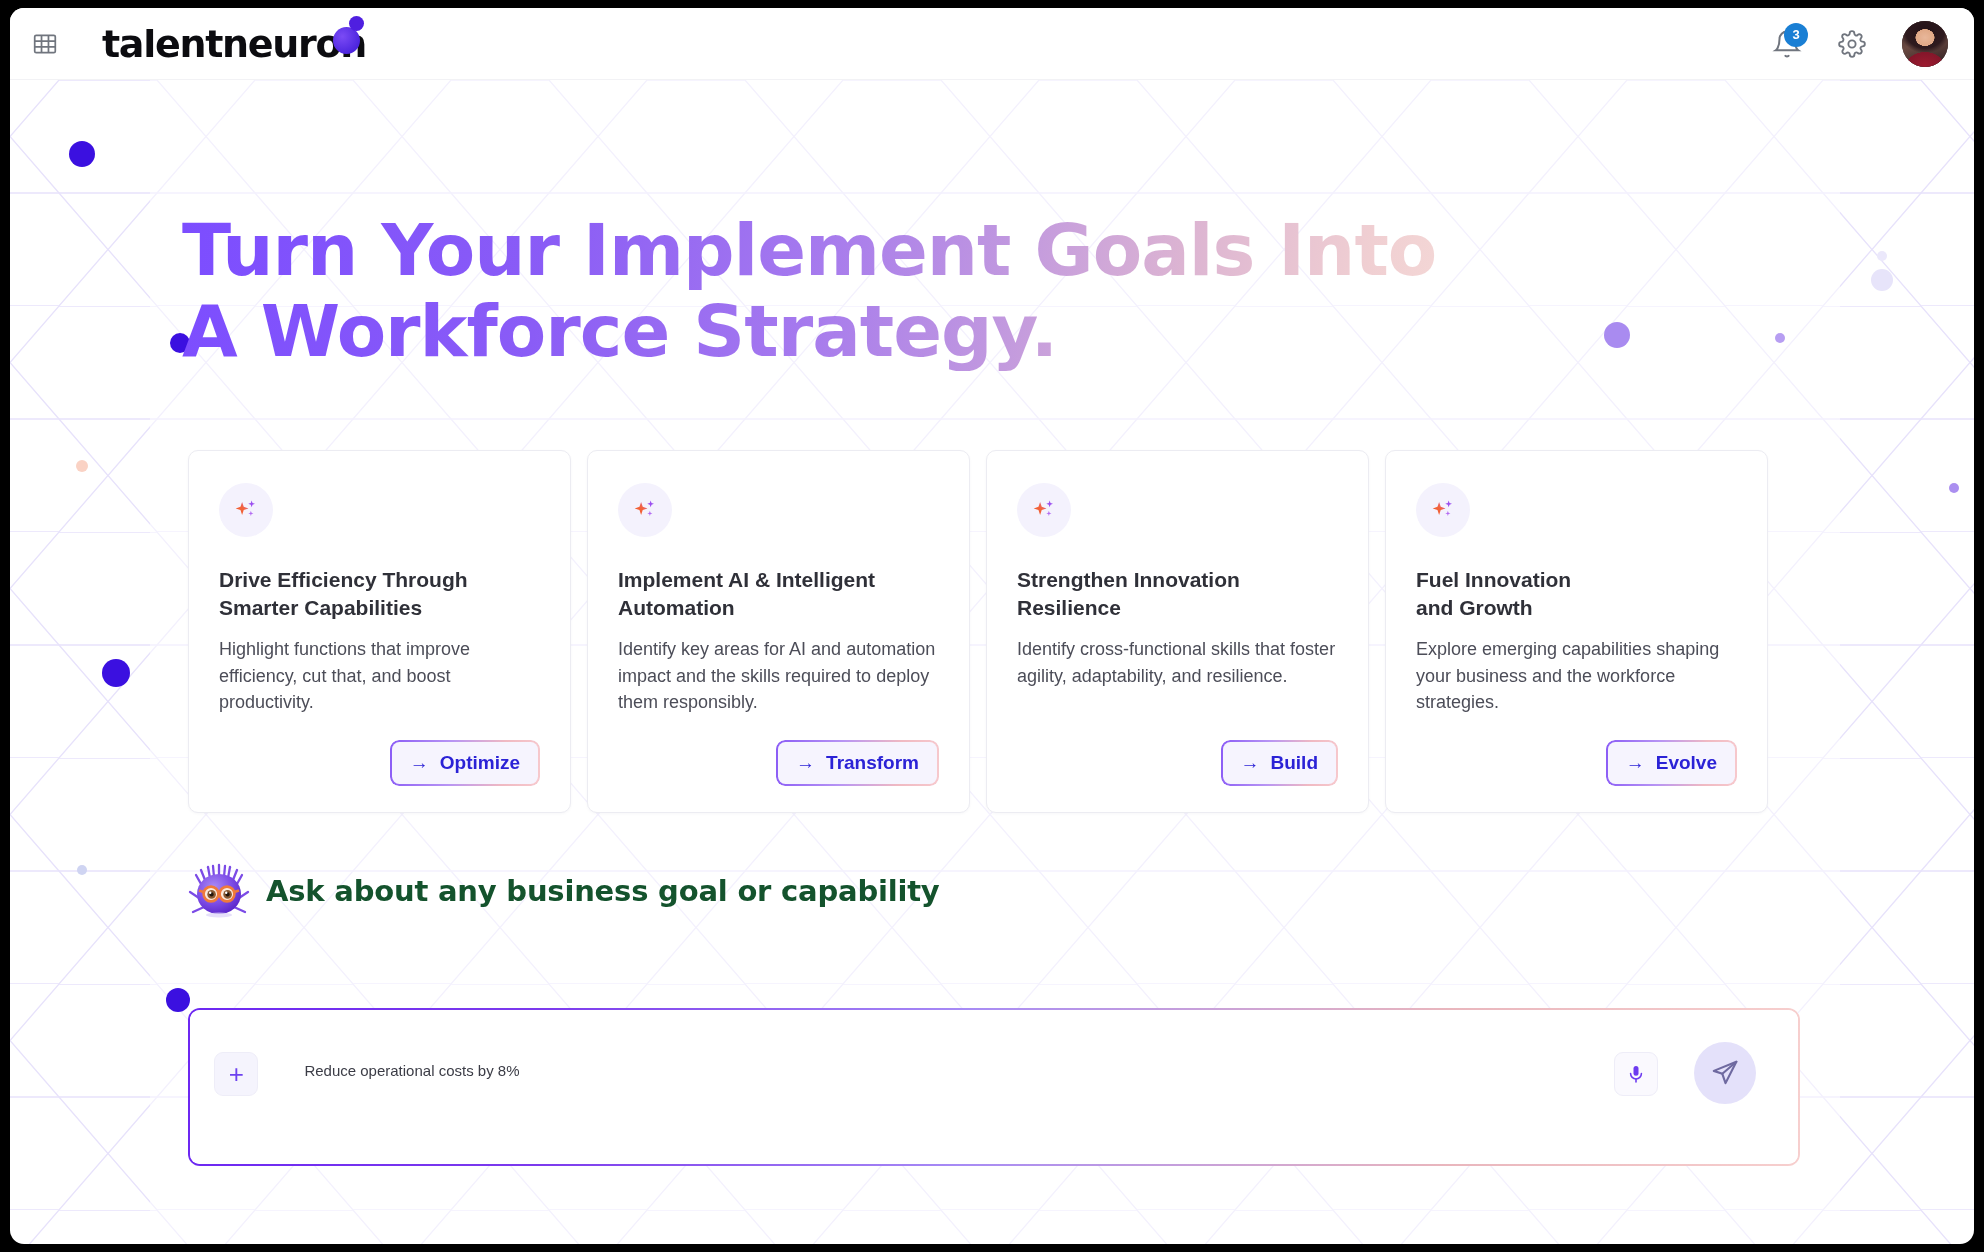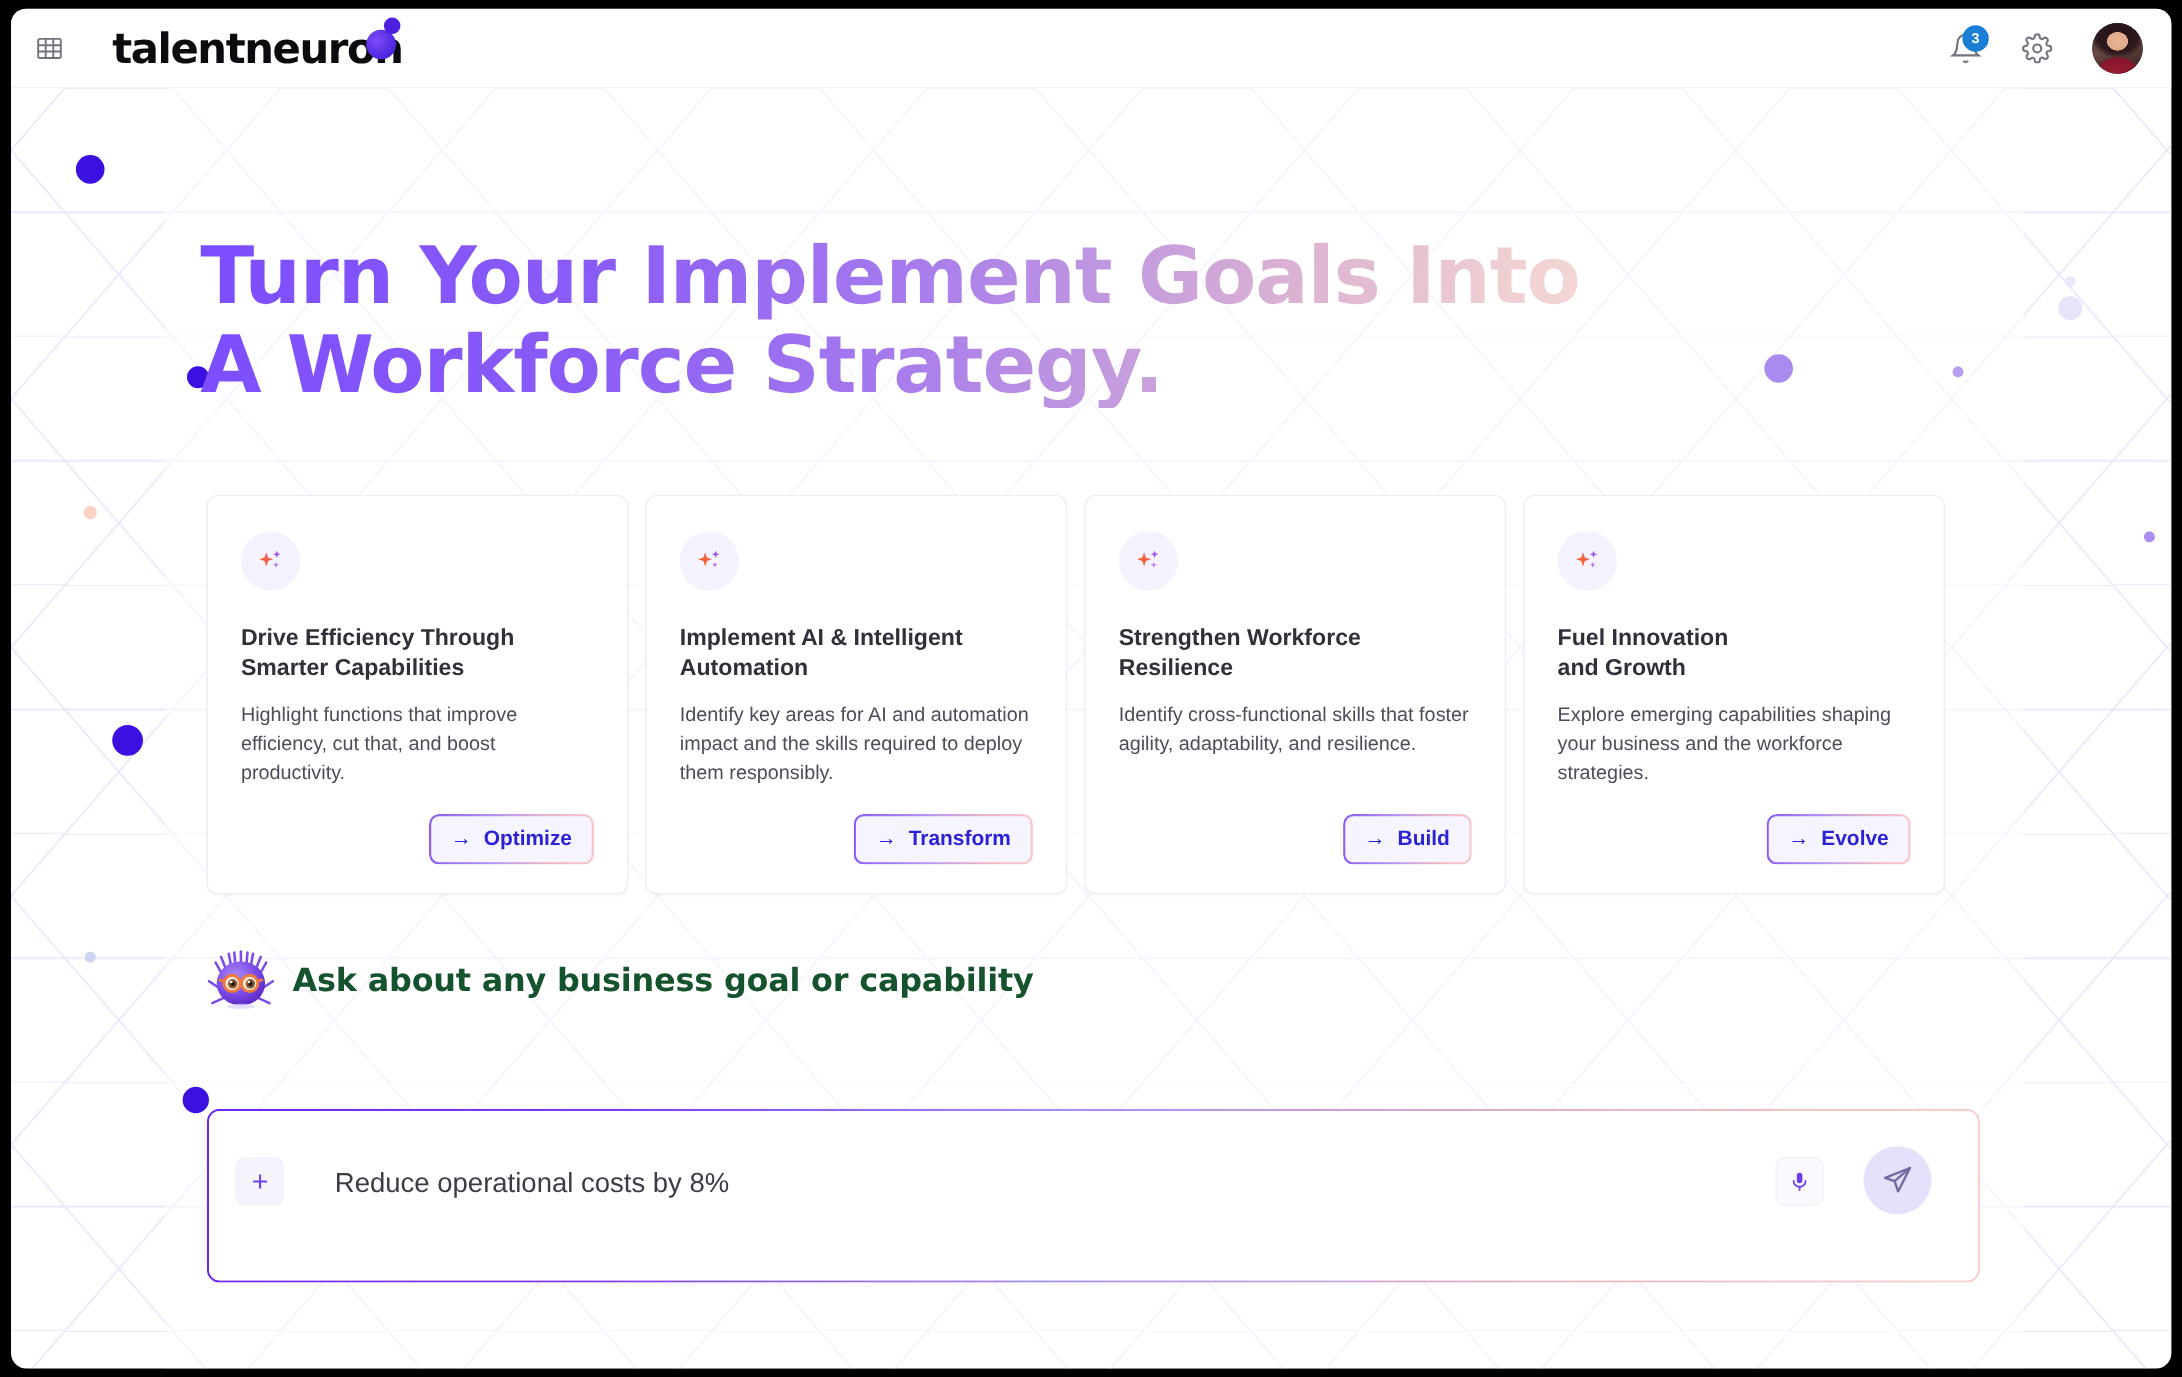--- a/index.html
+++ b/index.html
@@ -179,21 +179,21 @@
   .plus-btn {
     position: absolute; left: 24px; top: 42px;
     width: 44px; height: 44px; border-radius: 9px;
     background: #f5f4fd; border: 1px solid #eeedf8;
     display: flex; align-items: center; justify-content: center;
     font-size: 26px; color: #6d42ef; cursor: pointer;
     font-family: "Liberation Sans", sans-serif; line-height: 1;
   }
   .chat-value {
     position: absolute; left: 114px; top: 52px;
-    font-size: 25px; color: #3b3c46;
+    font-size: 15px; color: #3b3c46;
     font-family: "Liberation Sans", sans-serif;
     background: transparent; border: none; outline: none;
     width: 1300px;
   }
   .mic-btn {
     position: absolute; right: 140px; top: 42px;
     width: 44px; height: 44px; border-radius: 9px;
     background: #faf9fe; border: 1px solid #eeedf8;
     display: flex; align-items: center; justify-content: center;
     cursor: pointer;
@@ -333,21 +333,21 @@
       </div>
 
       <div class="card">
         <div class="spark-circle">
           <svg width="26" height="26" viewBox="0 0 24 24">
             <path d="M8.4 4.6 L9.9 9.1 L14.3 10.6 L9.9 12.1 L8.4 16.6 L6.9 12.1 L2.5 10.6 L6.9 9.1 Z" fill="url(#sg1)"></path>
             <path d="M17.2 3.2 L18 5.5 L20.3 6.3 L18 7.1 L17.2 9.4 L16.4 7.1 L14.1 6.3 L16.4 5.5 Z" fill="#9b4ff0"></path>
             <path d="M16.5 12.8 L17.1 14.6 L18.9 15.2 L17.1 15.8 L16.5 17.6 L15.9 15.8 L14.1 15.2 L15.9 14.6 Z" fill="#b36bf2"></path>
           </svg>
         </div>
-        <div class="card-title">Strengthen Workforce
+        <div class="card-title">Strengthen Innovation
 Resilience</div>
         <div class="card-desc">Identify cross-functional skills that foster agility, adaptability, and resilience.</div>
         <div class="card-cta-row">
           <div class="cta">
             <span class="arrow">→</span>
             <span>Build</span>
           </div>
         </div>
       </div>
 

